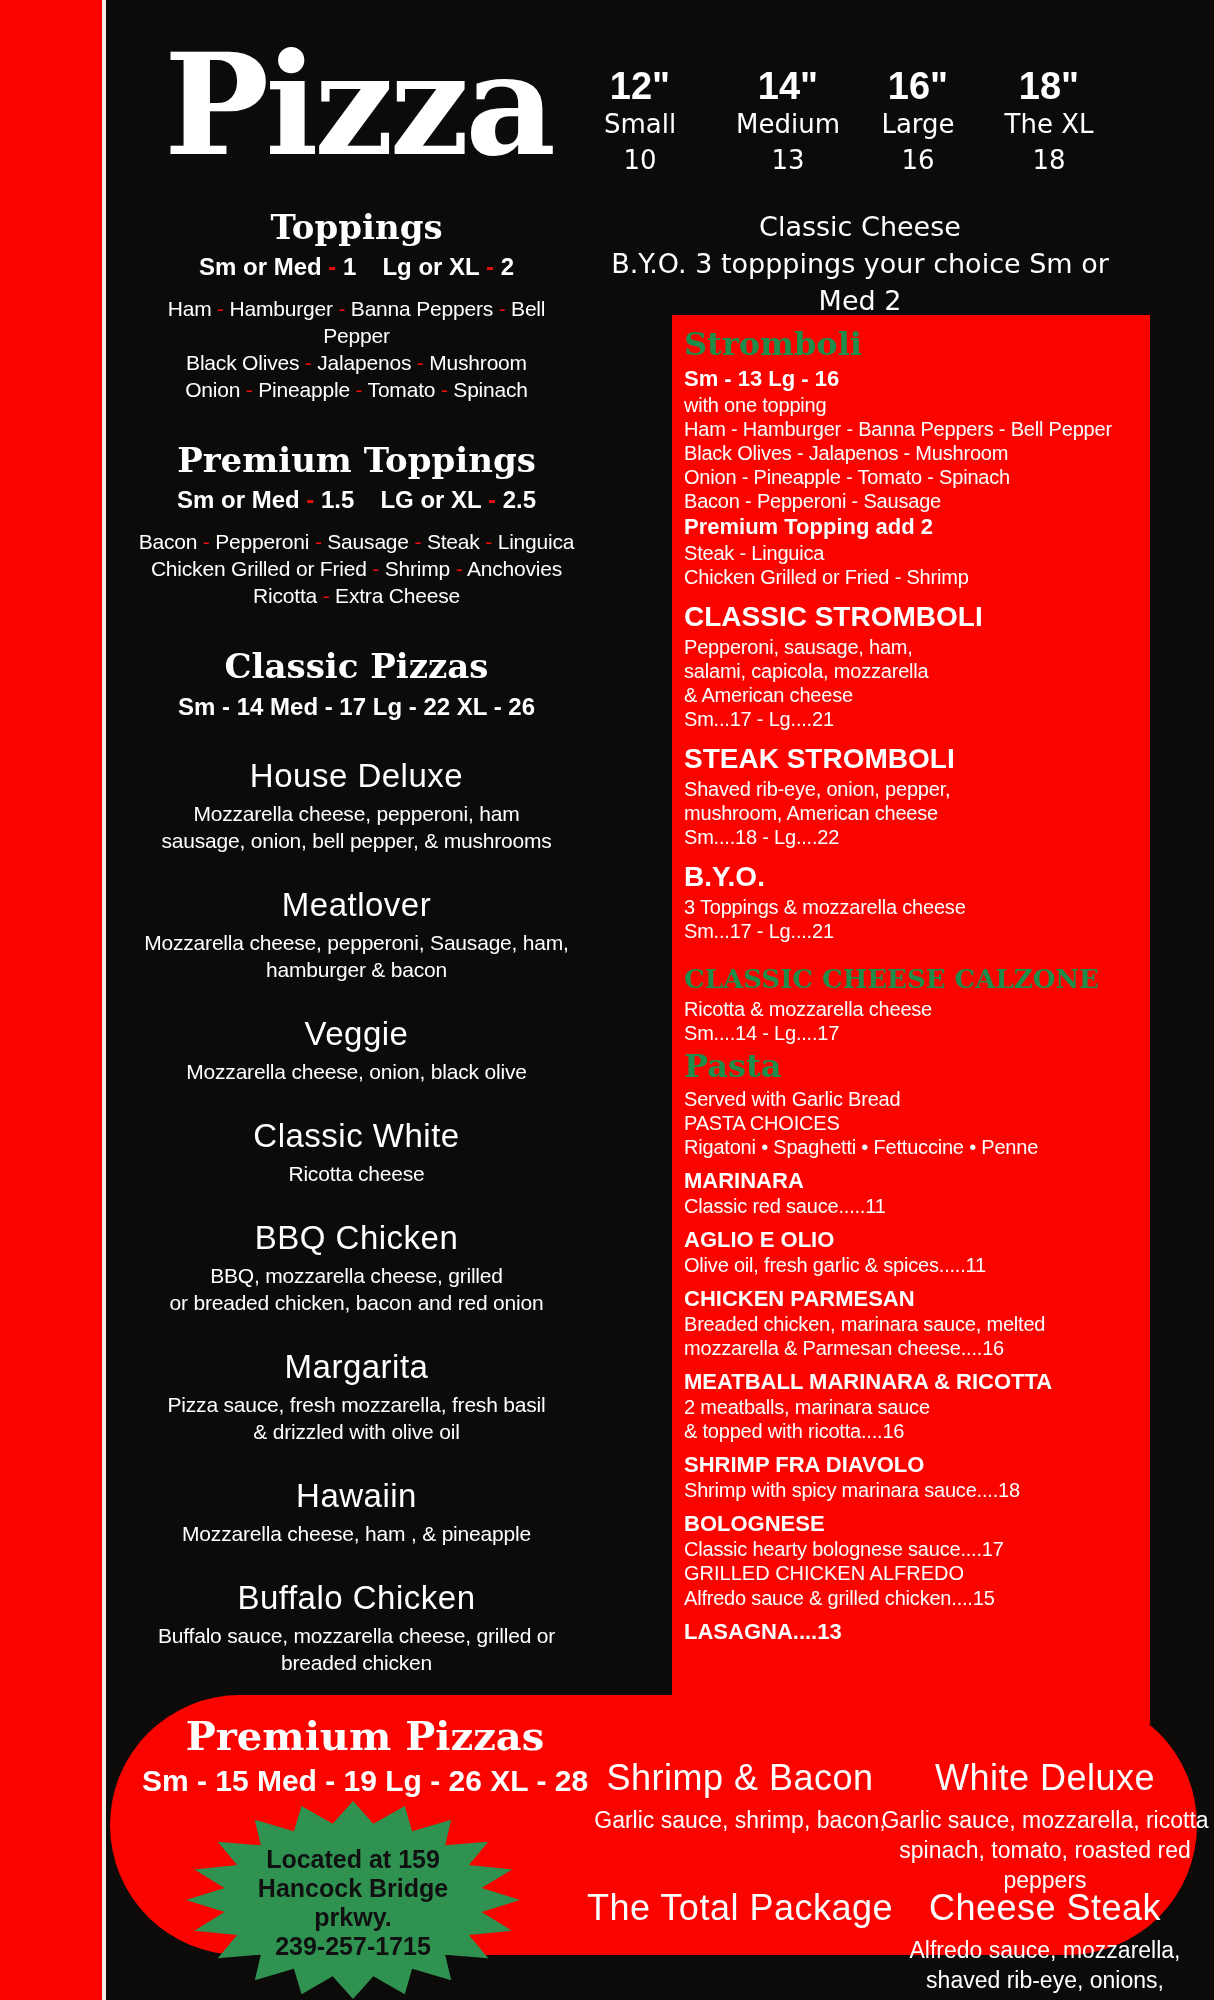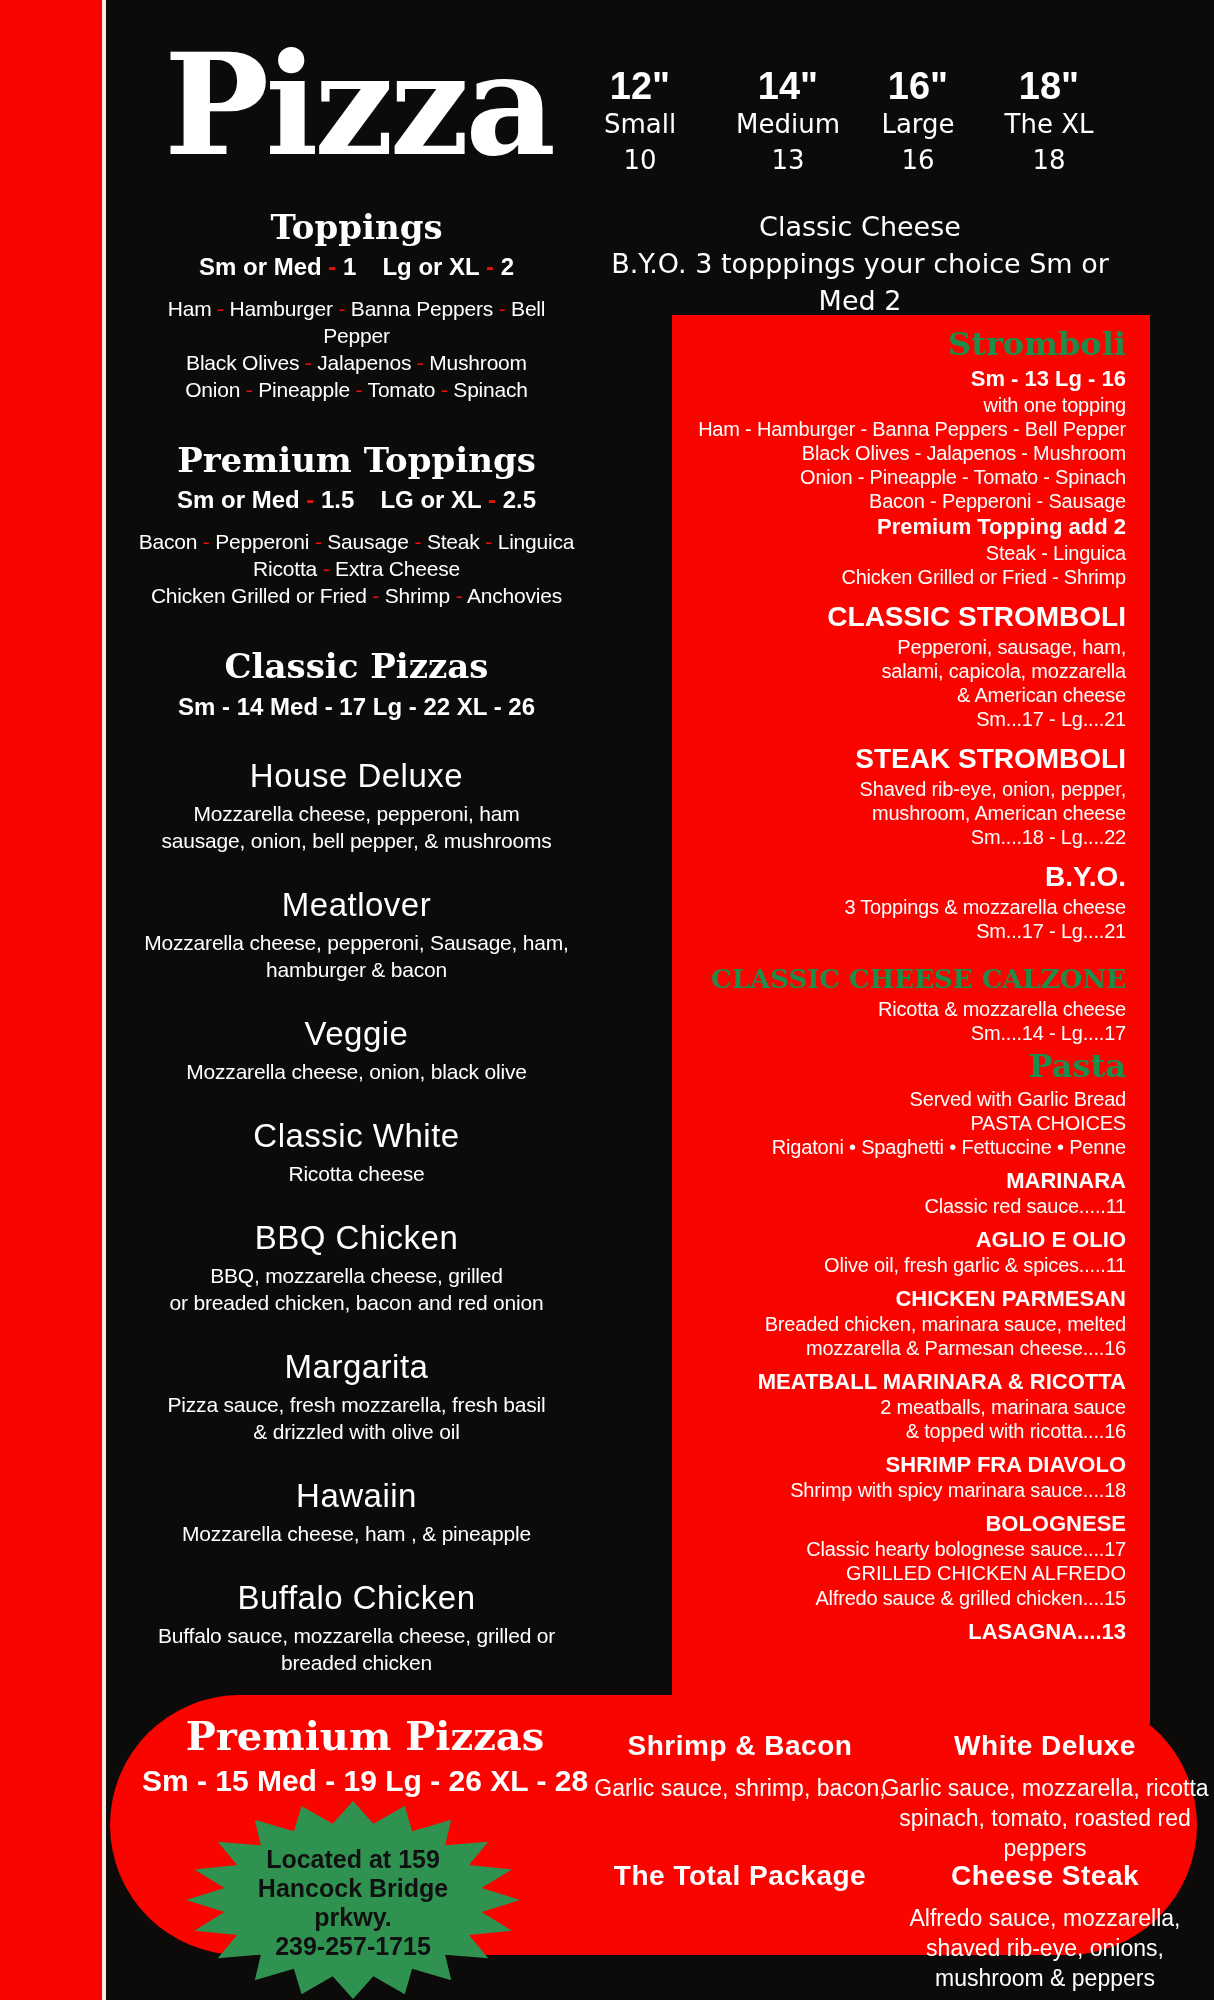--- a/index.html
+++ b/index.html
@@ -39,21 +39,21 @@
   .top-rows .dash{font-weight:normal;}
   .sec-gap{margin-top:34px;}
   .classic-prices{font-weight:bold;font-size:24px;line-height:36px;}
   .pizza-item{margin-top:27px;}
   .pizza-name{font-size:33px;line-height:48px;font-weight:400;letter-spacing:0.5px;}
   .pizza-desc-line{font-size:21px;line-height:27px;letter-spacing:-0.2px;}
 
   
   .red-panel{
     position:absolute;left:672px;top:315px;width:478px;height:1409px;
-    background:#fa0400;text-align:right;padding:8px 24px;box-sizing:border-box;
+    background:#fa0400;text-align:left;padding:8px 12px;box-sizing:border-box;
   }
   .blk-g1{font-family:"DejaVu Serif",serif;font-weight:bold;font-size:32px;line-height:42px;color:#1e8c4a;}
   .blk-g2{font-family:"DejaVu Serif",serif;font-weight:bold;font-size:26px;line-height:36px;color:#1e8c4a;margin-top:18px;}
   .blk-h{font-weight:bold;font-size:28px;line-height:36px;margin-top:10px;}
   .blk-h2{font-weight:bold;font-size:22px;line-height:27px;margin-top:8px;}
   .blk-b{font-size:20px;line-height:24px;letter-spacing:-0.2px;}
   .blk-bb{font-weight:bold;font-size:22px;line-height:28px;}
   .blk-bu{font-size:20px;line-height:25px;}
 
   
@@ -65,21 +65,21 @@
     font-family:"DejaVu Serif",serif;font-weight:bold;font-size:40px;line-height:50px;}
   .bp-prices{position:absolute;left:25px;top:68px;width:460px;text-align:center;
     font-weight:bold;font-size:30px;line-height:36px;}
   .star{
     position:absolute;left:76px;top:106px;width:334px;height:198px;background:#2f9251;
     clip-path:polygon(100% 50%,88.5% 56.1%,97.6% 65.5%,84.7% 67.7%,90.5% 79.4%,77.6% 77.6%,79.4% 90.5%,67.7% 84.7%,65.5% 97.6%,56.1% 88.5%,50% 100%,43.9% 88.5%,34.6% 97.6%,32.3% 84.7%,20.6% 90.5%,22.4% 77.6%,9.5% 79.4%,15.3% 67.7%,2.5% 65.5%,11.5% 56.1%,0% 50%,11.5% 43.9%,2.5% 34.6%,15.3% 32.3%,9.5% 20.6%,22.4% 22.4%,20.6% 9.5%,32.3% 15.3%,34.6% 2.5%,43.9% 11.5%,50% 0%,56.1% 11.5%,65.5% 2.5%,67.7% 15.3%,79.4% 9.5%,77.6% 22.4%,90.5% 20.6%,84.7% 32.3%,97.6% 34.6%,88.5% 43.9%);
   }
   .star-text{position:absolute;left:0;top:44px;width:100%;text-align:center;
     color:#101010;font-weight:bold;font-size:25px;line-height:29px;}
   .bp-item{position:absolute;width:360px;text-align:center;}
-  .bp-item-name{font-size:28px;line-height:46px;font-weight:700;letter-spacing:0.5px;}
+  .bp-item-name{font-size:36px;line-height:46px;font-weight:400;letter-spacing:0.5px;margin-top:32px;}
   .bp-item-desc{font-size:23px;line-height:30px;margin-top:4px;}
 </style>
 </head>
 <body>
 
 <div id="canvas">
 
   <div class="left-bar"></div>
   <div class="left-bar-line"></div>
 
@@ -126,22 +126,22 @@
     </div>
 
     <div class="h-serif sec-gap">Premium Toppings</div>
     <div class="price-line">
       <span>Sm or Med</span>
       <span class="dash"> - </span><span>1.5</span><span class="gap"></span><span>LG or XL</span>
       <span class="dash"> - </span><span>2.5</span>
     </div>
     <div class="top-rows">
       <div><span>Bacon</span><span class="dash"> - </span><span>Pepperoni</span><span class="dash"> - </span><span>Sausage</span><span class="dash"> - </span><span>Steak</span><span class="dash"> - </span><span>Linguica</span></div>
+      <div><span>Chicken Grilled or Fried</span><span class="dash"> - </span><span>Shrimp</span><span class="dash"> - </span><span>Anchovies</span></div>
       <div><span>Ricotta</span><span class="dash"> - </span><span>Extra Cheese</span></div>
-      <div><span>Chicken Grilled or Fried</span><span class="dash"> - </span><span>Shrimp</span><span class="dash"> - </span><span>Anchovies</span></div>
     </div>
 
     <div class="h-serif sec-gap">Classic Pizzas</div>
     <div class="classic-prices">Sm - 14  Med - 17  Lg - 22  XL - 26</div>
     <div>
         <div class="pizza-item">
           <div class="pizza-name">House Deluxe</div>
           <div class="pizza-desc-line">Mozzarella cheese, pepperoni, ham</div>
           <div class="pizza-desc-line">sausage, onion, bell pepper, &amp; mushrooms</div>
         </div>

